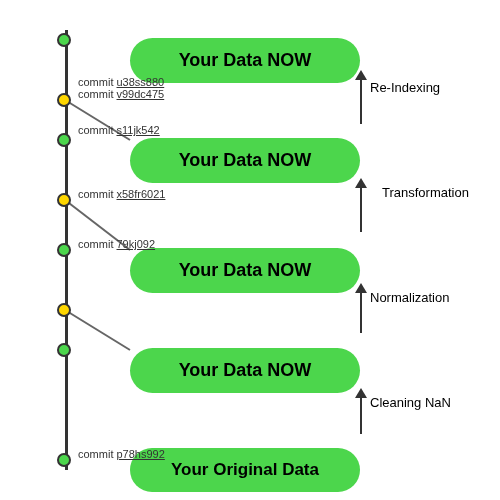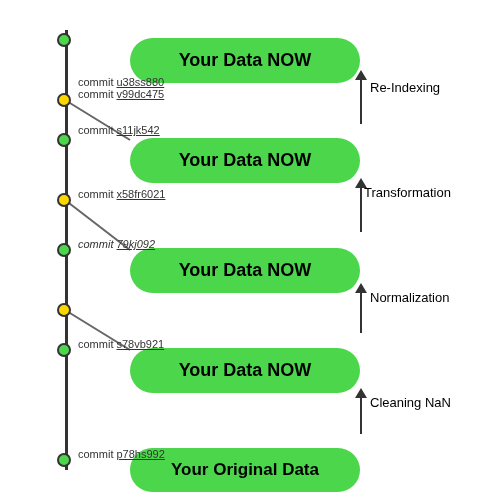--- a/index.html
+++ b/index.html
@@ -140,43 +140,42 @@
   <div class="commit-dot yellow" style="top:93px;"></div>
   <div class="commit-label" style="top:88px;">commit <a href="#">v99dc475</a></div>
 
   <div class="commit-dot green" style="top:133px;"></div>
   <div class="commit-label" style="top:124px;">commit <a href="#">s11jk542</a></div>
 
   <div class="commit-dot yellow" style="top:193px;"></div>
   <div class="commit-label" style="top:188px;">commit <a href="#">x58fr6021</a></div>
 
   <div class="commit-dot green" style="top:243px;"></div>
-  <div class="commit-label" style="top:238px;font-style:italic;">commit <a href="#">79kj092</a></div>
+  <div class="commit-label" style="top:238px;">commit <a href="#">79kj092</a></div>
 
   <div class="commit-dot yellow" style="top:303px;"></div>
 
   <div class="commit-dot green" style="top:343px;"></div>
-  <div class="commit-label" style="top:338px;">commit <a href="#">s78vb921</a></div>
 
   <div class="commit-dot green" style="top:453px;"></div>
   <div class="commit-label" style="top:448px;text-align:right;">commit <a href="#">p78hs992</a></div>
 
   <div class="arrow-up" style="top:70px; left:355px;">
     <div class="arrow-head"></div>
     <div class="arrow-line" style="height:44px;"></div>
   </div>
   <div class="arrow-label" style="top:80px; left:370px;">
     <span>Re-Indexing</span>
   </div>
 
   <div class="arrow-up" style="top:178px; left:355px;">
     <div class="arrow-head"></div>
     <div class="arrow-line" style="height:44px;"></div>
   </div>
-  <div class="arrow-label" style="top:185px; left:364px;">
+  <div class="arrow-label" style="top:185px; left:382px;">
     <span>Transformation</span>
   </div>
 
   <div class="arrow-up" style="top:283px; left:355px;">
     <div class="arrow-head"></div>
     <div class="arrow-line" style="height:40px;"></div>
   </div>
   <div class="arrow-label" style="top:290px; left:370px;">
     <span>Normalization</span>
   </div>

